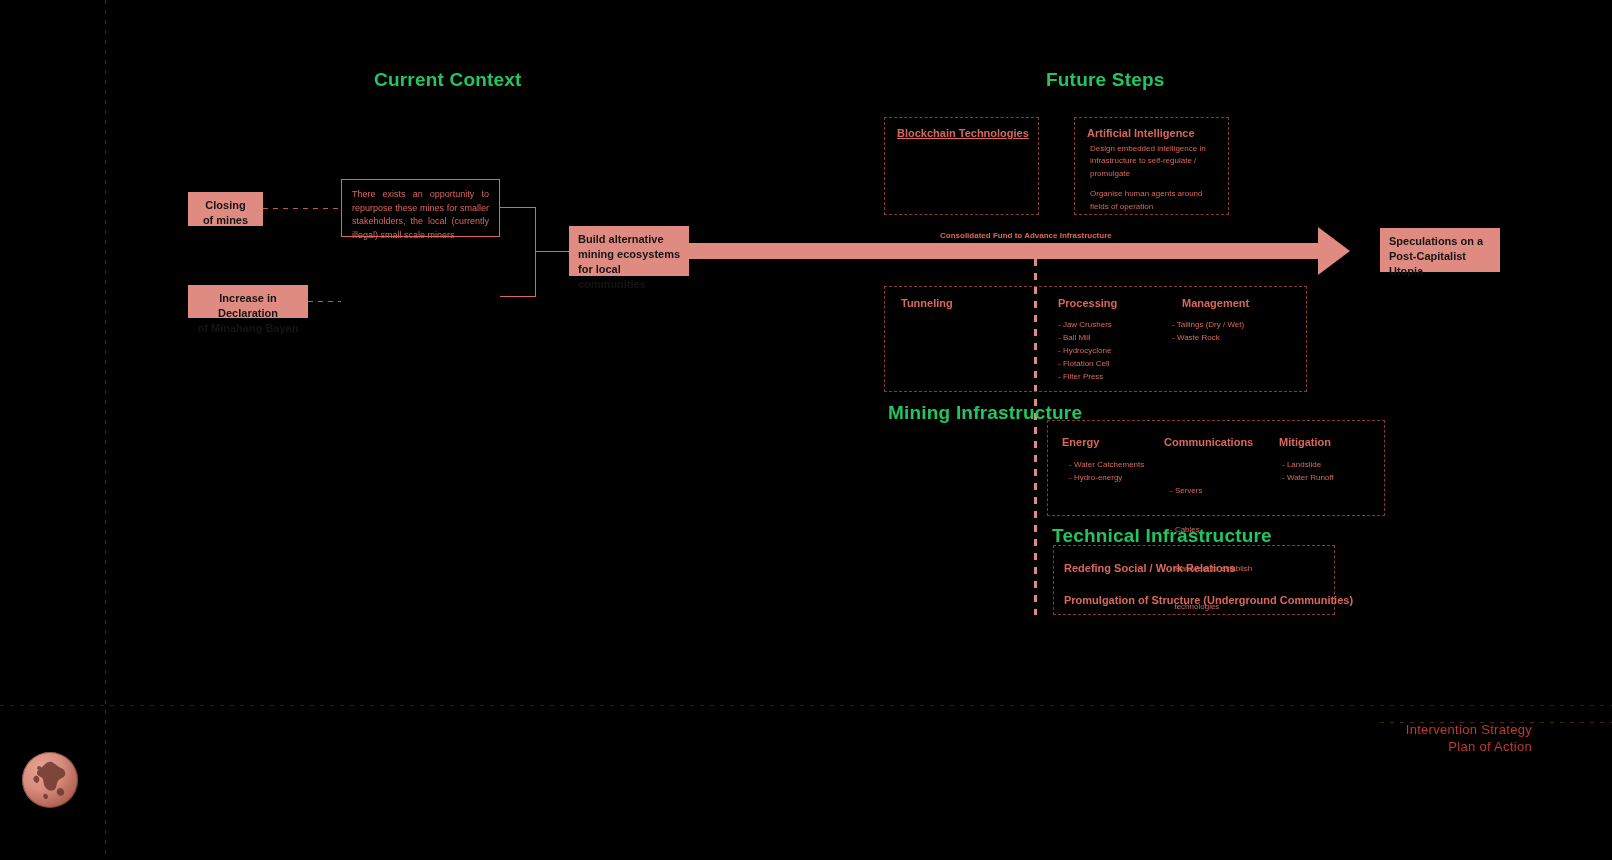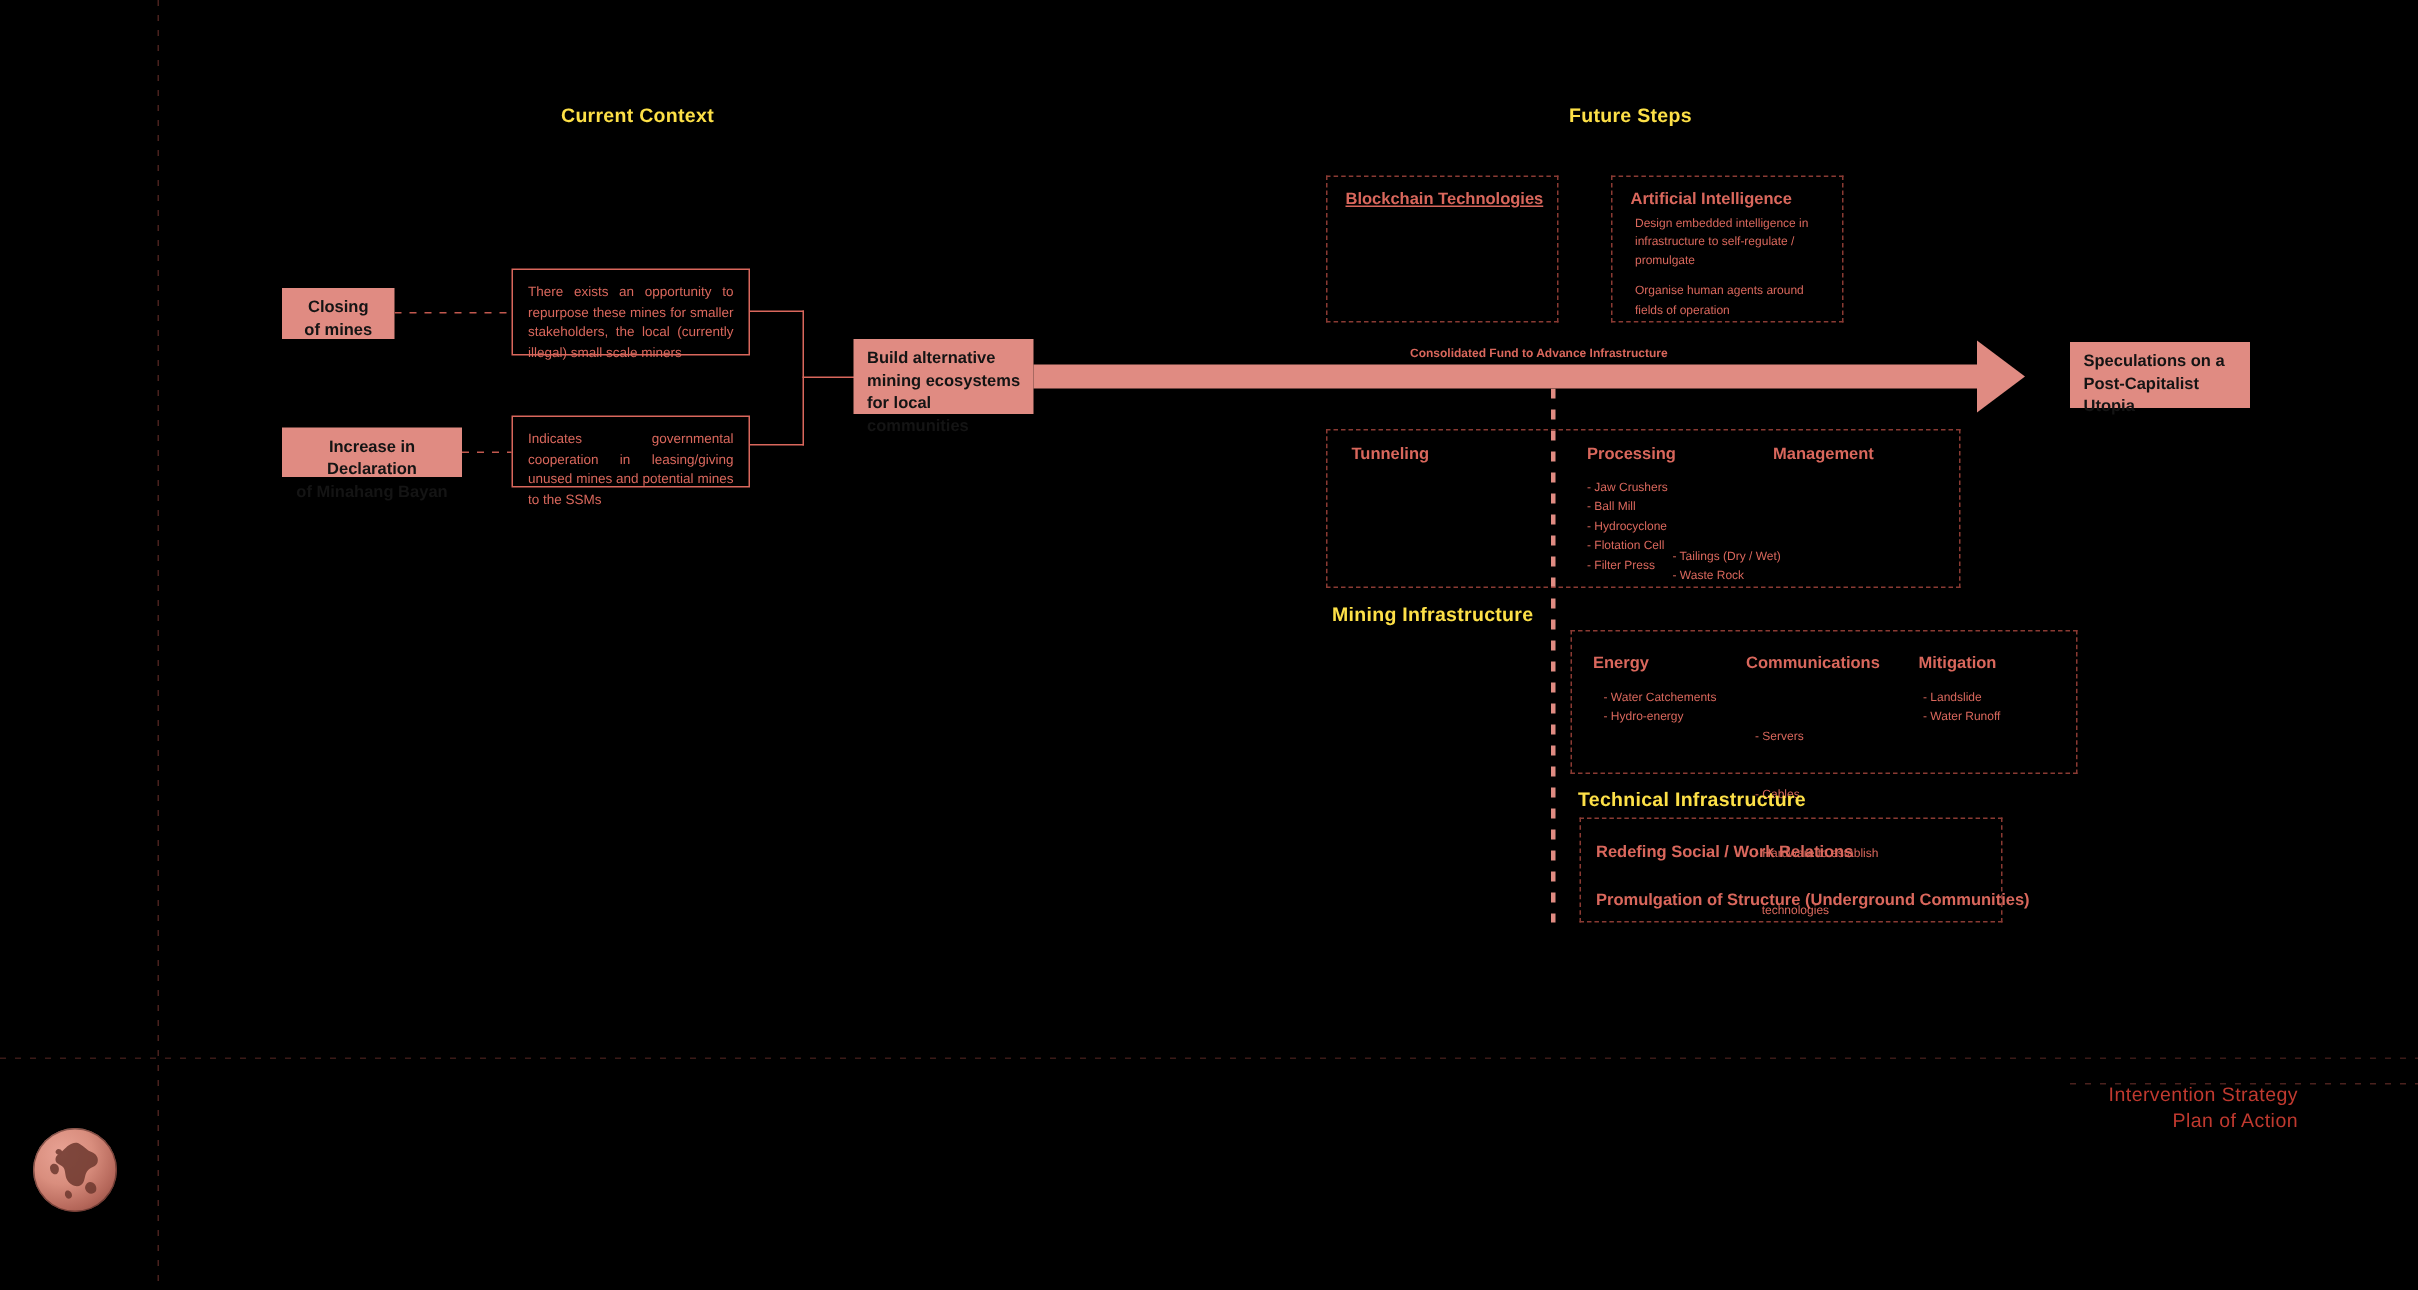--- a/index.html
+++ b/index.html
@@ -22,21 +22,21 @@
     background-size:10px 1px;
   }
   .h-dot-2{
     position:absolute;left:1380px;top:722px;width:232px;height:1px;
     background-image:linear-gradient(to right,#4a211d 0 4px, transparent 4px 10px);
     background-size:10px 1px;
   }
 
   
   .section-title{
-    position:absolute;font-size:13px;font-weight:bold;color:#fde047;
+    position:absolute;font-size:19px;font-weight:bold;color:#22c55e;
     letter-spacing:.2px;white-space:nowrap;
   }
 
   
   .solid-box{
     position:absolute;background:#e08b82;color:#141414;
     font-size:11px;font-weight:bold;line-height:1.35;
     display:flex;align-items:flex-start;justify-content:center;
     text-align:center;box-sizing:border-box;padding:6px 8px;
   }
@@ -128,23 +128,20 @@
 of Minahang Bayan</span>
   </div>
 
   <div class="conn-dash-h" style="left:263px;top:208px;width:78px;"></div>
   <div class="conn-dash-h" style="left:308px;top:301px;width:33px;"></div>
 
   <div class="out-box" style="left:341px;top:179px;width:159px;height:58px;">
     <span>There exists an opportunity to repurpose these mines for smaller stakeholders, the local (currently illegal) small scale miners</span>
   </div>
 
-  <div class="out-box" style="left:341px;top:277px;width:159px;height:48px;">
-    <span>Indicates governmental cooperation in leasing/giving unused mines and potential mines to the SSMs</span>
-  </div>
 
   <div class="conn" style="left:500px;top:207px;width:36px;height:1px;"></div>
   <div class="conn" style="left:500px;top:296px;width:36px;height:1px;"></div>
   <div class="conn" style="left:535px;top:207px;width:1px;height:90px;"></div>
   <div class="conn" style="left:535px;top:251px;width:35px;height:1px;"></div>
 
   <div class="solid-box left-al" style="left:569px;top:226px;width:120px;height:50px;padding-left:9px;">
     <span>Build alternative mining ecosystems for local communities</span>
   </div>
 
@@ -176,21 +173,21 @@
   <div class="card-title" style="left:1058px;top:297px;">Processing</div>
   <div class="card-list" style="left:1058px;top:319px;">
     <div>- Jaw Crushers</div>
     <div>- Ball Mill</div>
     <div>- Hydrocyclone</div>
     <div>- Flotation Cell</div>
     <div>- Filter Press</div>
   </div>
 
   <div class="card-title" style="left:1182px;top:297px;">Management</div>
-  <div class="card-list" style="left:1115px;top:319px;margin-top:46px;">
+  <div class="card-list" style="left:1172px;top:319px;">
     <div>- Tailings (Dry / Wet)</div>
     <div>- Waste Rock</div>
   </div>
 
   <div class="section-title" style="left:888px;top:402px;">Mining Infrastructure</div>
 
   <div class="dash-box" style="left:1047px;top:420px;width:338px;height:96px;"></div>
 
   <div class="card-title" style="left:1062px;top:436px;">Energy</div>
   <div class="card-list" style="left:1069px;top:459px;">

